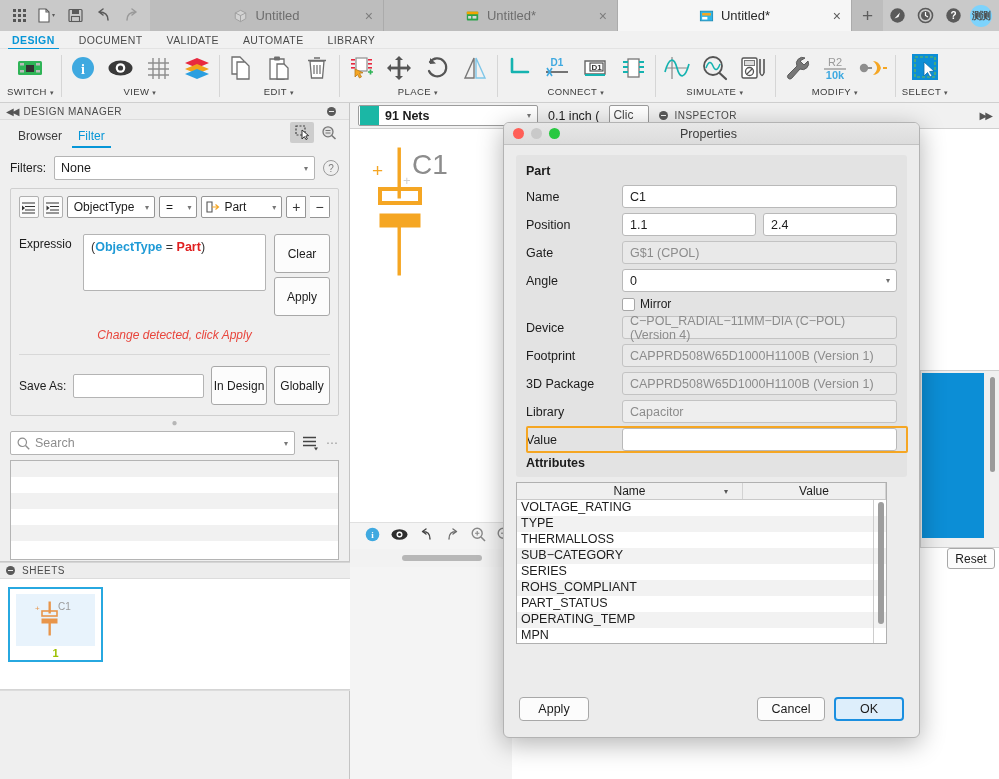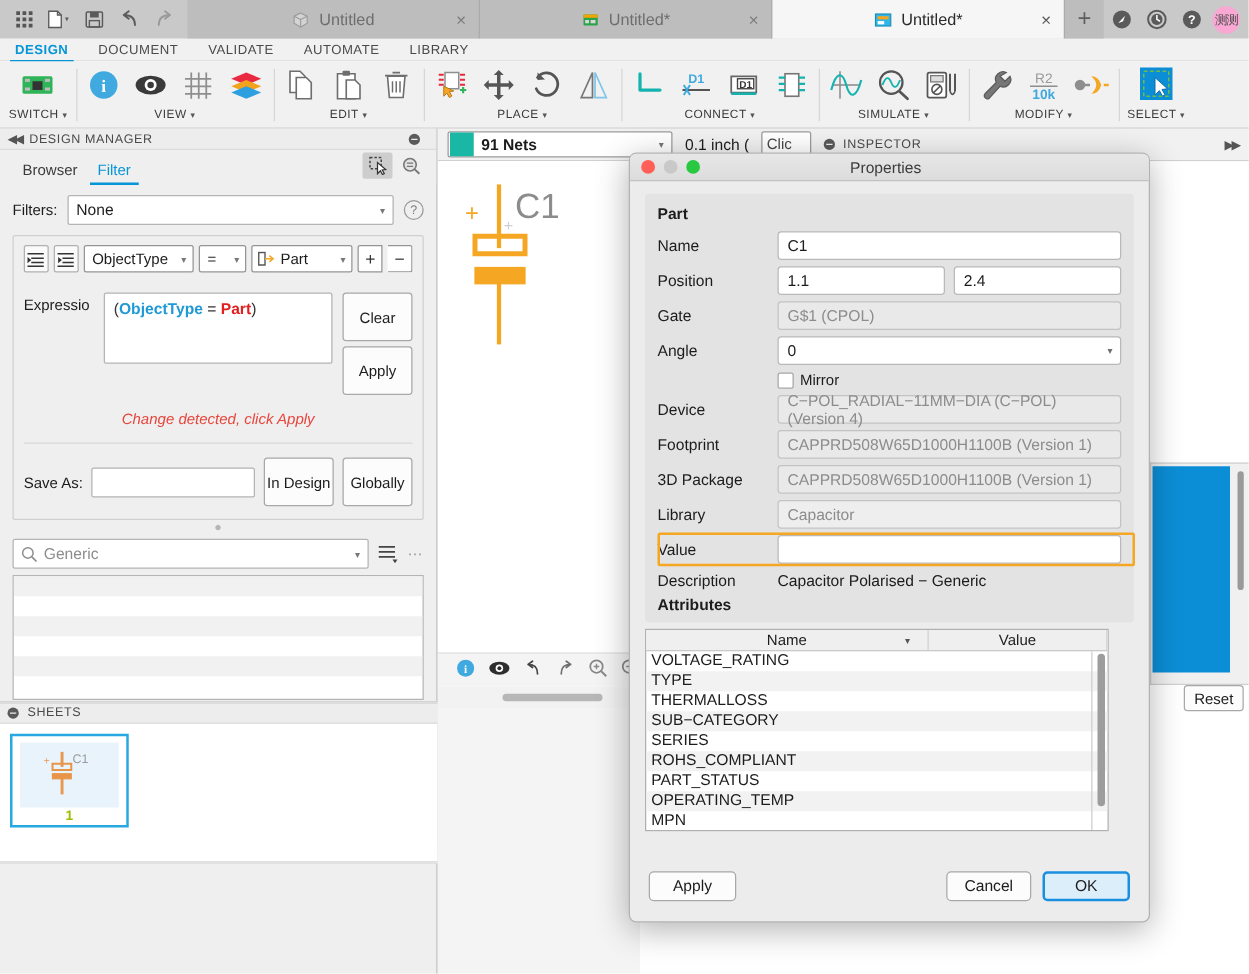--- a/index.html
+++ b/index.html
@@ -45,23 +45,23 @@
   .tb-right { display: flex; align-items: center; }
   .tb-plus {
     width: 31px; height: 31px; display:flex; align-items:center; justify-content:center;
     background: #bdbdbd; font-size: 19px; color: #5e5e5e; font-weight: 300;
   }
   .tb-ricon {
     width: 28px; height: 31px; display: flex; align-items: center; justify-content: center;
     color: #5a5a5a;
   }
   .avatar {
-    width: 22px; height: 22px; border-radius: 50%; background: #f9a8d4;
+    width: 22px; height: 22px; border-radius: 50%; background: #7dd3fc;
     color: #4a4a4a; font-size: 10px; display: flex; align-items: center;
-    justify-content: center; margin: 0 7px 0 3px; letter-spacing: -1px;
+    justify-content: center; margin: 0 7px 0 3px; letter-spacing: -1px; font-weight: bold;
   }
 
   
   .ribbon-menu {
     position: absolute; left: 0; top: 31px; width: 999px; height: 18px;
     background: #f1f1f1; display: flex; align-items: center;
     border-bottom: 1px solid #e3e3e3;
   }
   .rm-item {
     font-size: 10.5px; letter-spacing: .4px; color: #4a4a4a;
@@ -915,21 +915,21 @@
 
     <div class="grip">●</div>
 
 
     <div class="search-row">
       <div class="search-box">
         <svg width="13" height="13" viewBox="0 0 13 13">
             <circle cx="5.3" cy="5.3" r="4.2" fill="none" stroke="#8d8d8d" stroke-width="1.2"></circle>
             <path d="M8.5 8.5 L12.2 12.2" stroke="#8d8d8d" stroke-width="1.4"></path>
           </svg>
-        <span>Generic</span>
+        <span>Search</span>
         <span class="dd">▾</span>
       </div>
       <span class="list-icon">
         <svg width="17" height="16" viewBox="0 0 17 16">
             <g stroke="#444" stroke-width="1.5">
               <path d="M1 2.5 h13 M1 6.5 h13 M1 10.5 h13"></path>
             </g>
             <path d="M12 12.5 h4 l-2 3 z" fill="#444"></path>
           </svg>
       </span>
@@ -1033,24 +1033,20 @@
           <div class="fl">Library</div>
           <div class="fin ro lite">Capacitor</div>
         </div>
 
         <div class="frow" style="position:relative;margin-bottom:4px">
           <div class="fl">Value</div>
           <div class="fin"></div>
           <div class="value-hl" style="top:-2px"></div>
         </div>
 
-        <div class="desc-row">
-          <div class="fl">Description</div>
-          <div class="desc-val">Capacitor Polarised − Generic</div>
-        </div>
 
         <div class="attr-title">Attributes</div>
       </div>
     </div>
 
     <div class="attr-table">
       <div class="at-head">
         <div class="at-hc n">
           <span>Name</span>
           <span class="sortcaret">▾</span>

